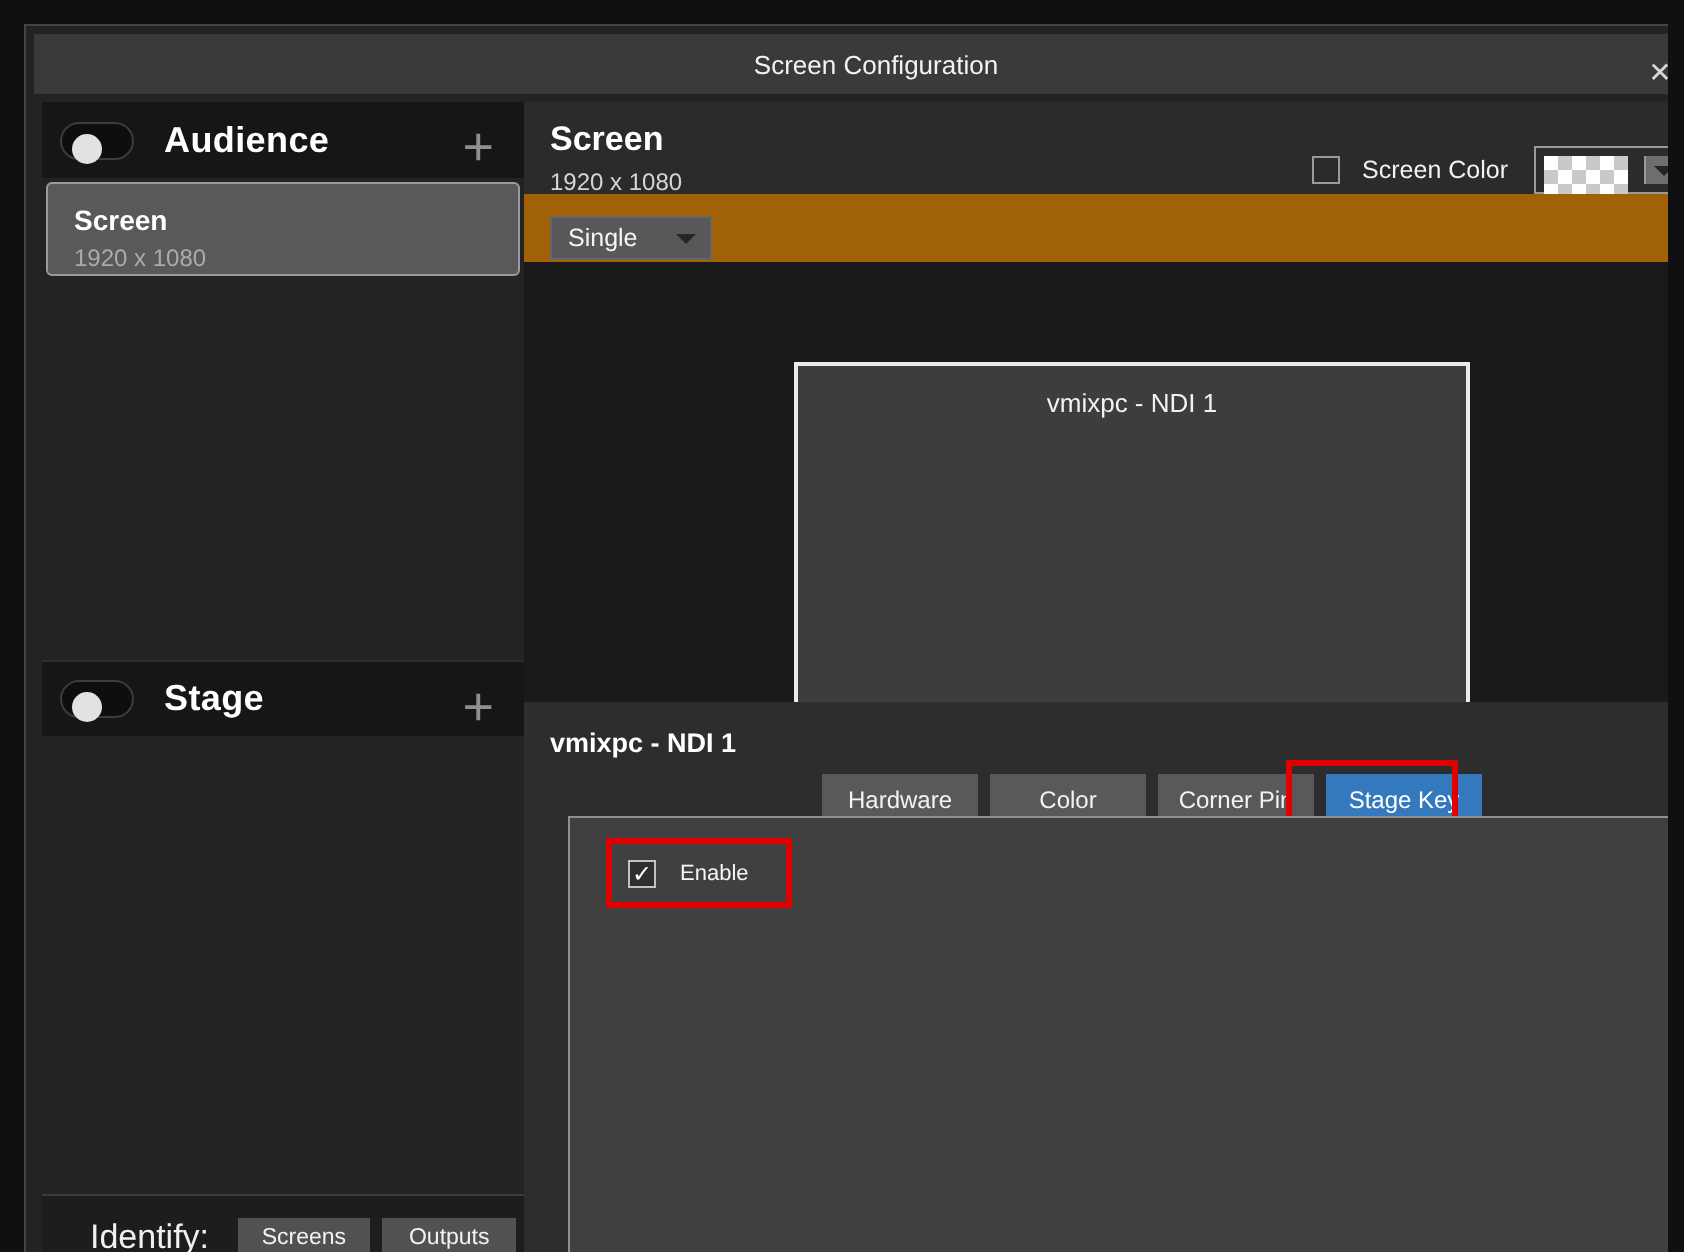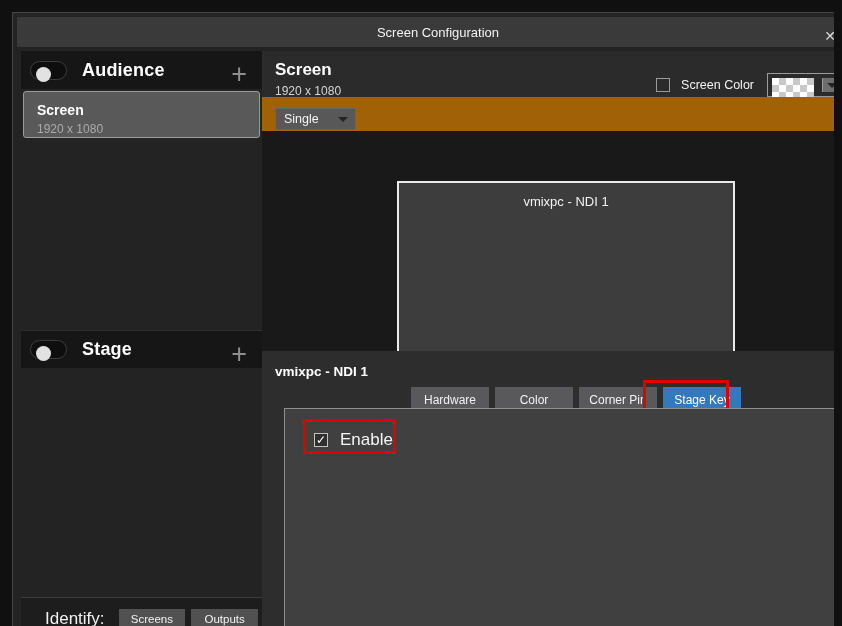--- a/index.html
+++ b/index.html
@@ -170,21 +170,21 @@
 
   .panel {
     position: absolute; left: 18px; top: 53px; width: 562px; height: 219px;
     background: #404040; border: 1px solid #909090;
   }
   .enable-row {
     position: absolute; left: 21px; top: 13px;
     display: flex; align-items: center;
   }
   .enable-row .cbx { background: #2f2f2f; border-color: #c2c2c2; }
-  .enable-row .en-label { margin-left: 8px; font-size: 17px; color: #f5f5f5; }
+  .enable-row .en-label { margin-left: 8px; font-size: 11px; color: #f5f5f5; }
 
   
   .annot { position: absolute; border: 3px solid #e00000; pointer-events: none; }
   .annot.tab-annot { left: 375px; top: 25px; width: 86px; height: 33px; }
   .annot.enable-annot { left: 14px; top: 6px; width: 93px; height: 35px; }
 </style>
 </head>
 <body>
 
 <div class="window">

